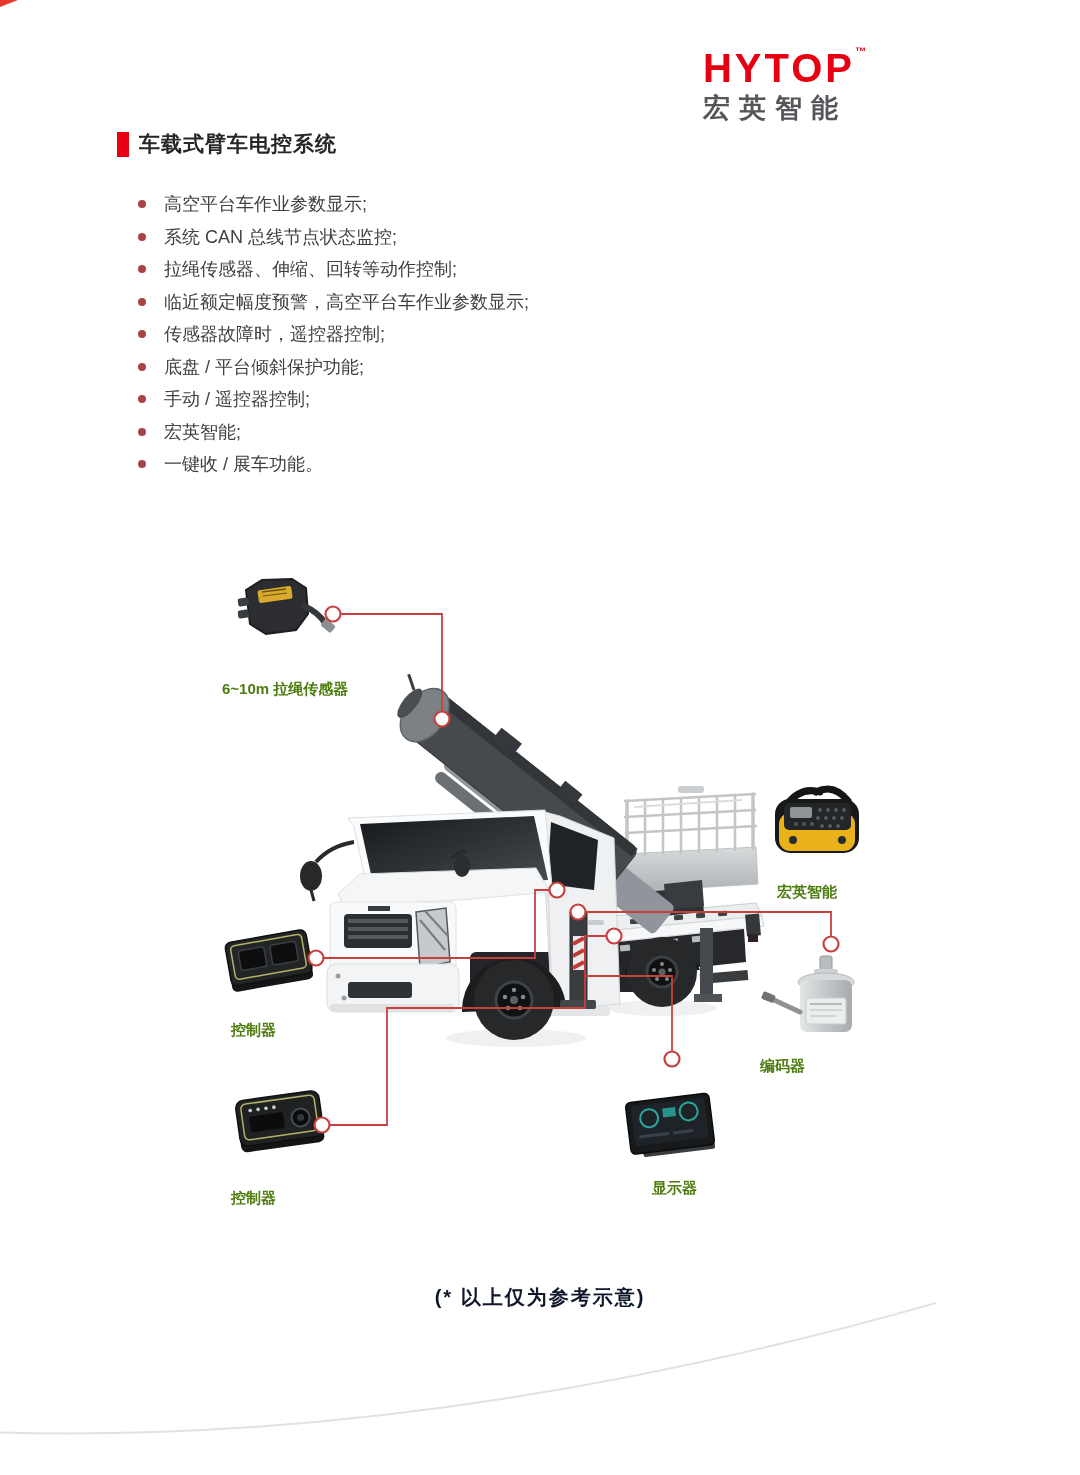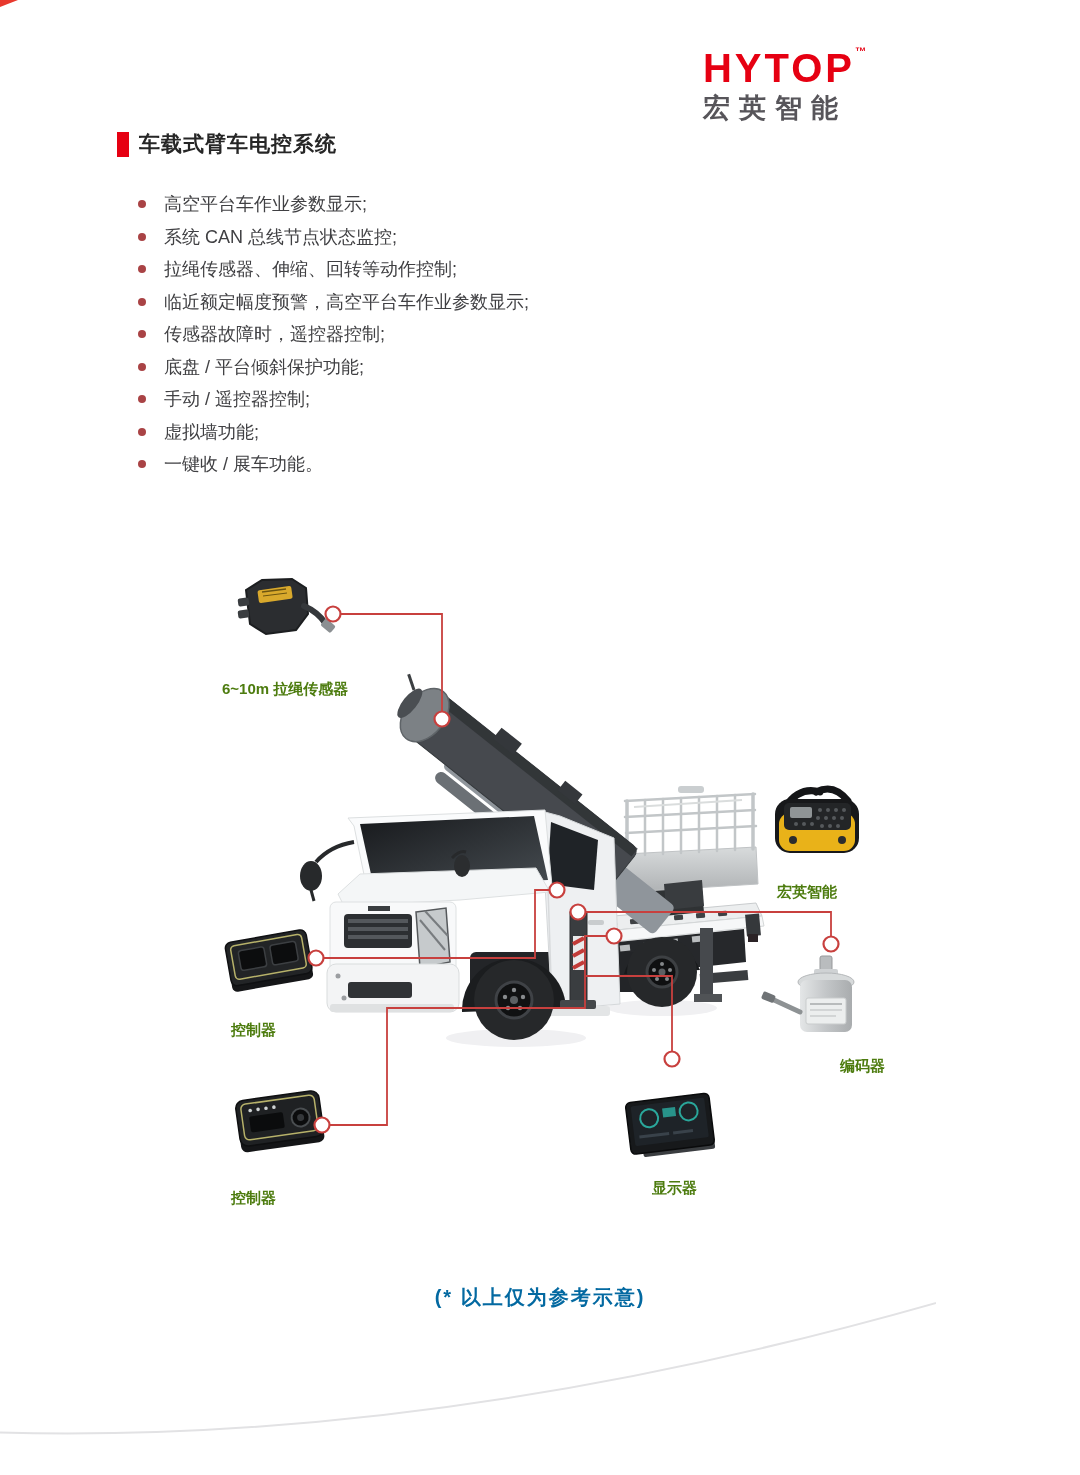--- a/index.html
+++ b/index.html
@@ -16,21 +16,21 @@
   .title-text{font-size:21px;font-weight:700;color:#262626;letter-spacing:1px;}
   
   .features{position:absolute;left:138px;top:188px;margin:0;padding:0;list-style:none;text-align:right;}
   .features li{position:relative;height:32.5px;display:flex;align-items:center;
                font-size:18px;color:#404043;}
   .dot{width:8px;height:8px;border-radius:50%;background:#a94345;margin-right:18px;flex:0 0 8px;}
   
   .dlabel{position:absolute;font-size:15px;font-weight:700;color:#4d7c0f;white-space:nowrap;}
   
   .footnote{position:absolute;left:0;top:1284px;width:1080px;text-align:center;
-            font-size:20px;font-weight:700;color:#0369a1;letter-spacing:2px;}
+            font-size:20px;font-weight:700;color:#0f172a;letter-spacing:2px;}
   svg{position:absolute;left:0;top:0;pointer-events:none;}
 </style>
 </head>
 <body>
 
 <div class="page">
 
   <svg width="1080" height="1475" viewBox="0 0 1080 1475">
     <defs>
       <linearGradient id="gGlass" x1="0" y1="0" x2="1" y2="1">
@@ -334,30 +334,30 @@
     <li>
         <span class="dot"></span>
         <span>底盘 / 平台倾斜保护功能;</span>
       </li>
     <li>
         <span class="dot"></span>
         <span>手动 / 遥控器控制;</span>
       </li>
     <li>
         <span class="dot"></span>
-        <span>虚拟墙功能;</span>
+        <span>宏英智能;</span>
       </li>
     <li>
         <span class="dot"></span>
         <span>一键收 / 展车功能。</span>
       </li>
   </ul>
 
   <div class="dlabel" style="left:222px;top:680px;">6~10m 拉绳传感器</div>
   <div class="dlabel" style="left:777px;top:883px;">宏英智能</div>
   <div class="dlabel" style="left:231px;top:1021px;">控制器</div>
-  <div class="dlabel" style="left:840px;top:1057px;">编码器</div>
+  <div class="dlabel" style="left:760px;top:1057px;">编码器</div>
   <div class="dlabel" style="left:231px;top:1189px;">控制器</div>
   <div class="dlabel" style="left:652px;top:1179px;">显示器</div>
 
   <div class="footnote">(* 以上仅为参考示意)</div>
 
 </div>
 
 </body></html>

